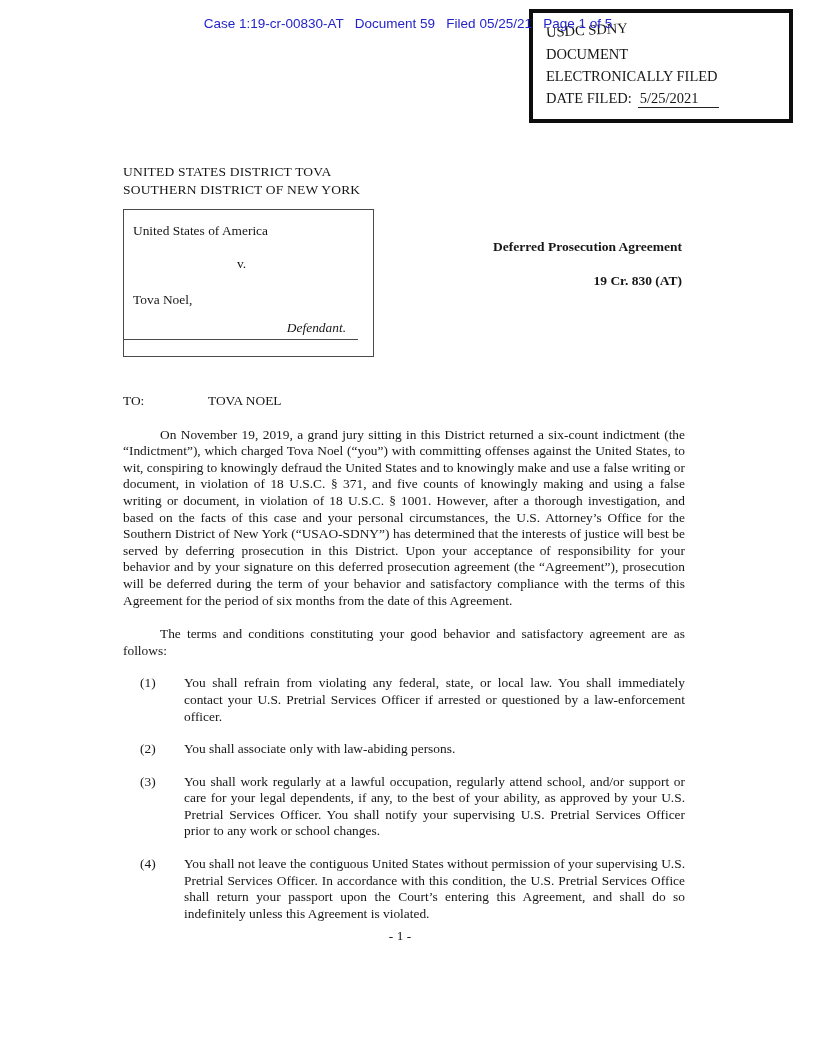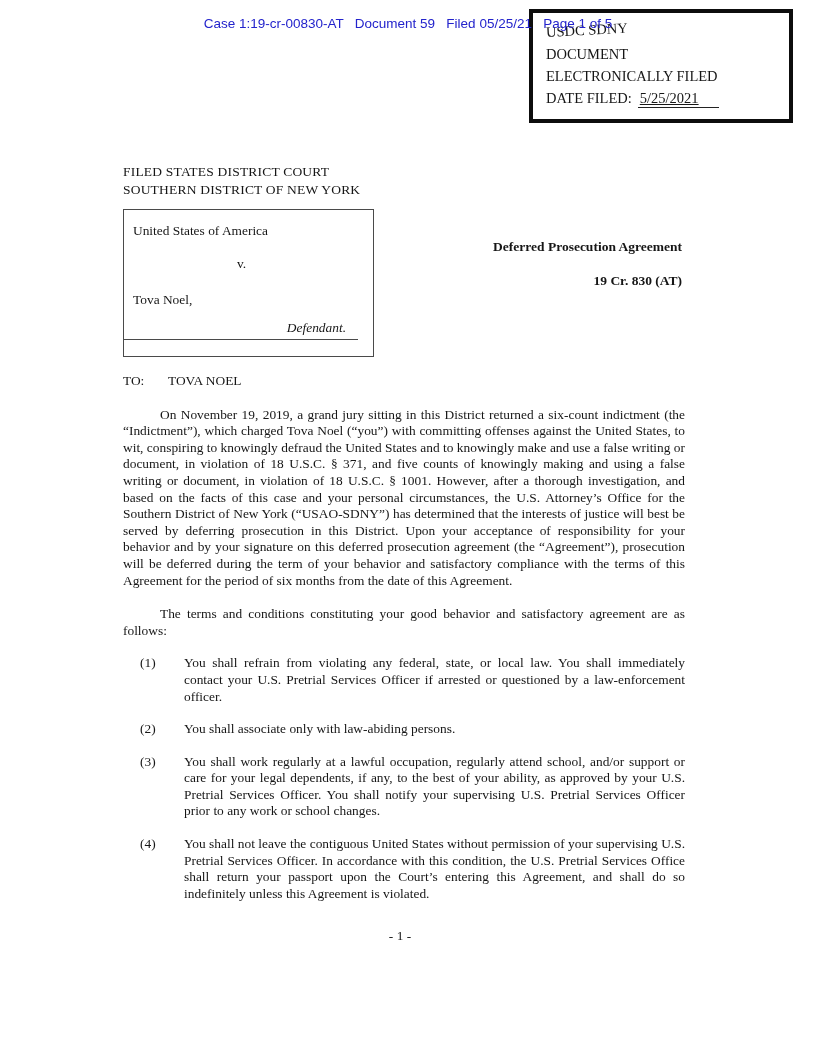--- a/index.html
+++ b/index.html
@@ -36,21 +36,21 @@
     z-index:2;
   }
   .stamp-tilt{transform:rotate(-3deg);transform-origin:left center;}
   .stamp-field{white-space:nowrap;}
   .stamp-blank{
     display:inline-block;width:118px;height:14px;
     border-bottom:1.5px solid #222;margin-left:8px;vertical-align:baseline;
   }
   .stamp-date{
     border-bottom:1.5px solid #222;
-    margin-left:6px;padding:0 20px 1px 2px;text-decoration:underline;
+    margin-left:6px;padding:0 20px 1px 2px;
   }
   
   .content{
     position:absolute;left:123px;top:163px;width:562px;
     font-size:13.4px;line-height:16.6px;
   }
   .court-heading{font-size:13.5px;line-height:17.5px;letter-spacing:0.2px;}
   .underlined{}
   .caption-row{display:flex;margin-top:11px;}
   .caption-box{
@@ -61,21 +61,21 @@
   }
   .cap-v{text-align:center;margin-top:16px;}
   .cap-def{margin-top:20px;}
   .cap-label{text-align:right;font-style:italic;margin-top:11px;padding-right:4px;}
   .cap-rule{border-top:1px solid #4a4a4a;margin:3px -8px 0 -9px;}
   .right-col{
     flex:1;padding-top:30px;padding-right:3px;
     text-align:right;font-weight:bold;font-size:13.5px;
   }
   .case-no{margin-top:17px;}
-  .to-line{margin-top:16px;display:flex;}
+  .to-line{margin-top:36px;display:flex;gap:40px;}
   .to-label{flex:0 0 45px;}
   .para{margin:0;margin-top:17px;text-align:justify;}
   .indent{text-indent:37px;}
   .cond{display:flex;margin-top:16px;}
   .cond-num{flex:0 0 61px;padding-left:17px;box-sizing:border-box;}
   .cond-text{flex:1;text-align:justify;}
   .page-footer{
     position:absolute;top:928px;left:0;width:800px;
     text-align:center;font-size:13.4px;
   }
@@ -92,21 +92,21 @@
     <div>DOCUMENT</div>
     <div>ELECTRONICALLY FILED</div>
     <div class="stamp-field">
       <span>DATE FILED:</span><span class="stamp-date">5/25/2021</span>
     </div>
   </div>
 
   <div class="content">
 
     <div class="court-heading">
-      <div>FILED STATES DISTRICT COURT</div>
+      <div>UNITED STATES DISTRICT TOVA</div>
       <div class="underlined">SOUTHERN DISTRICT OF NEW YORK</div>
     </div>
 
     <div class="caption-row">
       <div class="caption-box">
         <div>United States of America</div>
         <div class="cap-v">v.</div>
         <div class="cap-def">Tova Noel,</div>
         <div class="cap-label">Defendant.</div>
         <div class="cap-rule"></div>

